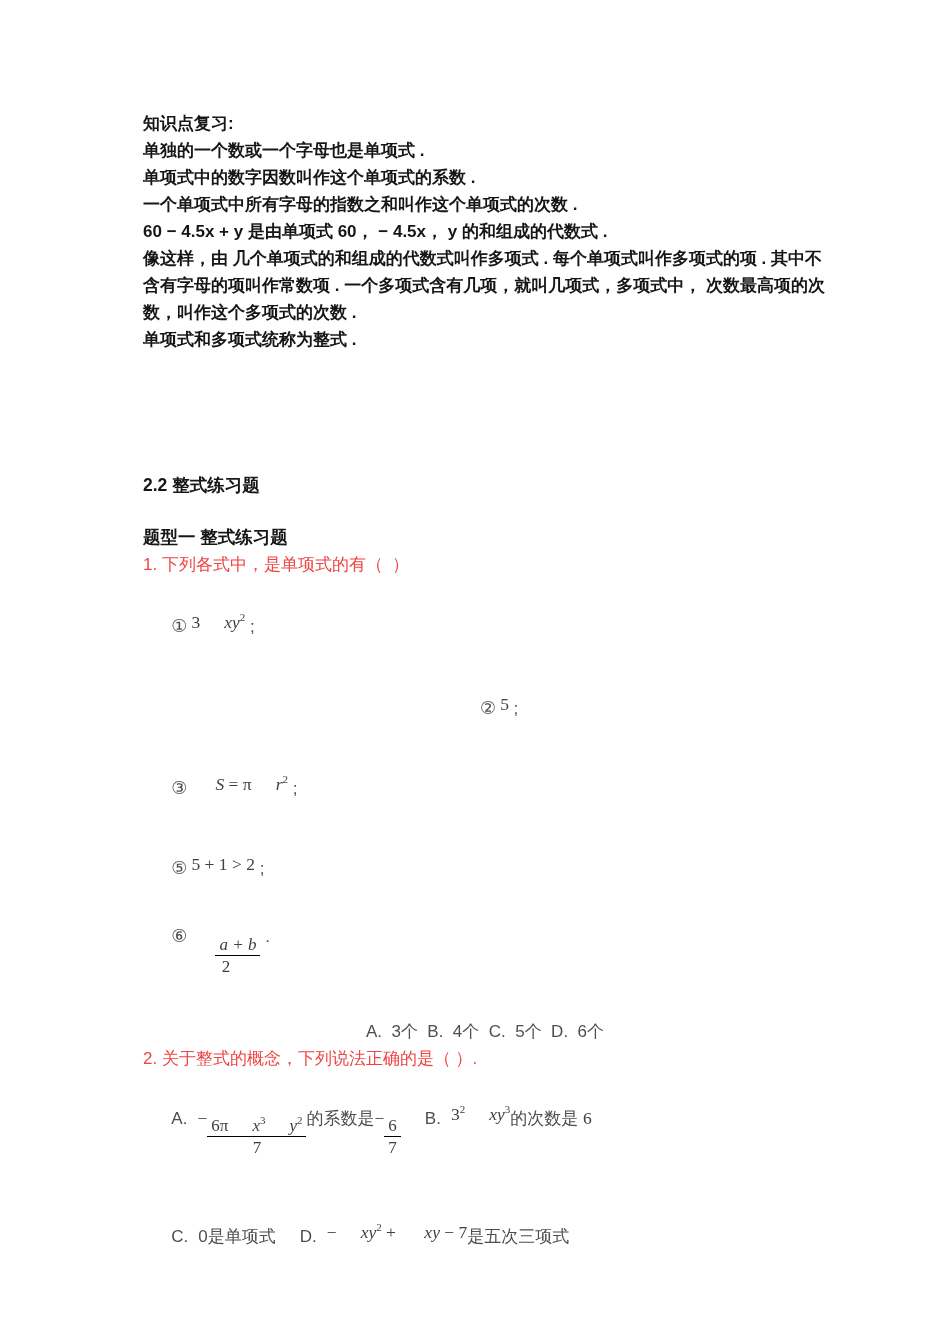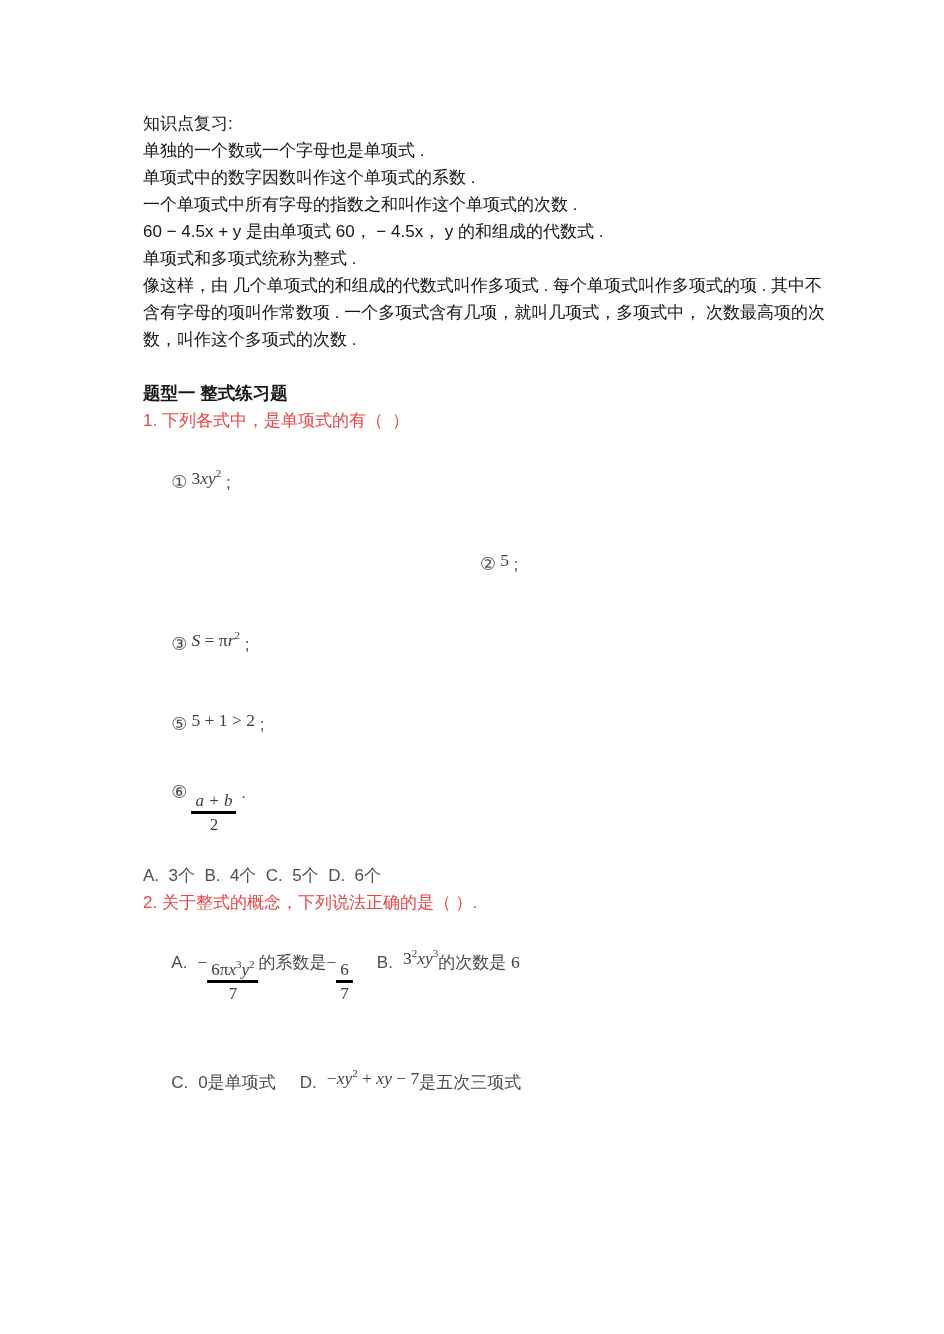--- a/index.html
+++ b/index.html
@@ -4,43 +4,43 @@
 <style>
   * { margin:0; padding:0; box-sizing:border-box; }
   html,body { background:#ffffff; }
   body {
     width:944px; height:1334px; position:relative; overflow:hidden;
     font-family:"Liberation Sans","DejaVu Sans",sans-serif;
     -webkit-font-smoothing:antialiased;
   }
   .content { position:absolute; left:143px; top:110px; width:684px; }
 
-  .kblock { font-size:17px; font-weight:400; line-height:27px; color:#161616; }
+  .kblock { font-size:17px; font-weight:700; line-height:27px; color:#161616; }
   .kline  { white-space:pre-wrap; }
 
   .sec    { font-size:17.5px; font-weight:700; color:#161616; margin-top:120px; }
   .topic  { font-size:17.5px; font-weight:700; color:#161616; margin-top:28px; }
   .qstem  { font-size:17px; color:#ef4444; line-height:28px; white-space:pre-wrap; margin-top:2px; }
 
   .math   { font-family:"Liberation Serif","DejaVu Serif",serif; color:#3f3f3f; font-size:17.5px; }
-  .it     { font-style:italic; }
+  .it     { font-style:italic;margin-left:24px; }
   sup     { font-size:11px; line-height:0; }
 
   .frac   { display:inline-flex; flex-direction:column; align-items:center;
             vertical-align:-0.45em; line-height:1.12; text-align:center;
             font-family:"Liberation Serif","DejaVu Serif",serif; color:#3f3f3f; }
-  .frac .num { border-bottom:3px solid #000000; padding:0 4px 1px; }
+  .frac .num { border-bottom:1px solid #000000; padding:0 4px 1px; }
   .frac .den { padding-top:1px; }
 
   .item   { margin-top:16px; font-size:17px; color:#4e4e4e; white-space:pre-wrap; }
   .item .marker { font-size:18px; margin-right:4px; color:#4e4e4e; }
   .i2 { margin-top:20px;text-align:center; } .i3 { margin-top:18px; } .i4 { margin-top:22px; }
   .i5 { margin-top:18px; } .i6 { margin-top:6px; }
 
-  .opts   { margin-top:10px; font-size:17px; color:#4e4e4e; white-space:pre-wrap; }
+  .opts   { margin-top:24px; font-size:17px; color:#4e4e4e; white-space:pre-wrap;text-align:center; }
 
   .mrow   { font-size:17px; color:#4e4e4e; white-space:pre-wrap; }
   .row-ab { margin-top:14px; }
   .row-cd { margin-top:28px; }
   .q2stem { margin-top:2px; }
 
   .olabel { margin-right:10px; }
   .gapL   { margin-left:24px; }
   .lift   { position:relative; top:-4px; display:inline-block; }
 </style>
@@ -49,24 +49,25 @@
 
 <div class="page">
   <div class="content">
 
     <div class="kblock">
       <div class="kline">知识点复习:</div>
       <div class="kline">单独的一个数或一个字母也是单项式 .</div>
       <div class="kline">单项式中的数字因数叫作这个单项式的系数 .</div>
       <div class="kline">一个单项式中所有字母的指数之和叫作这个单项式的次数 .</div>
       <div class="kline">60 − 4.5x + y 是由单项式 60， − 4.5x， y 的和组成的代数式 .</div>
+      <div class="kline">像这样，由 几个单项式的和组成的代数式叫作多项式 . 每个单项式叫作多项式的项 . 其中不含有字母的项叫作常数项 . 一个多项式含有几项，就叫几项式，多项式中， 次数最高项的次数，叫作这个多项式的次数 .</div>
       <div class="kline">单项式和多项式统称为整式 .</div>
-      <div class="kline">像这样，由 几个单项式的和组成的代数式叫作多项式 . 每个单项式叫作多项式的项 . 其中不含有字母的项叫作常数项 . 一个多项式含有几项，就叫几项式，多项式中， 次数最高项的次数，叫作这个多项式的次数 .</div>
     </div>
 
+    <div class="sec">2.2 整式练习题</div>
     <div class="topic">题型一 整式练习题</div>
 
     <div class="qstem">1. 下列各式中，是单项式的有（  ）</div>
 
     <div class="item i1">
       <span class="marker">①</span><span class="math lift"><span>3</span><span class="it">xy</span><sup>2</sup></span><span> ;</span>
     </div>
 
     <div class="item i2">
       <span class="marker">②</span><span class="math lift"><span>5</span></span><span> ;</span>

